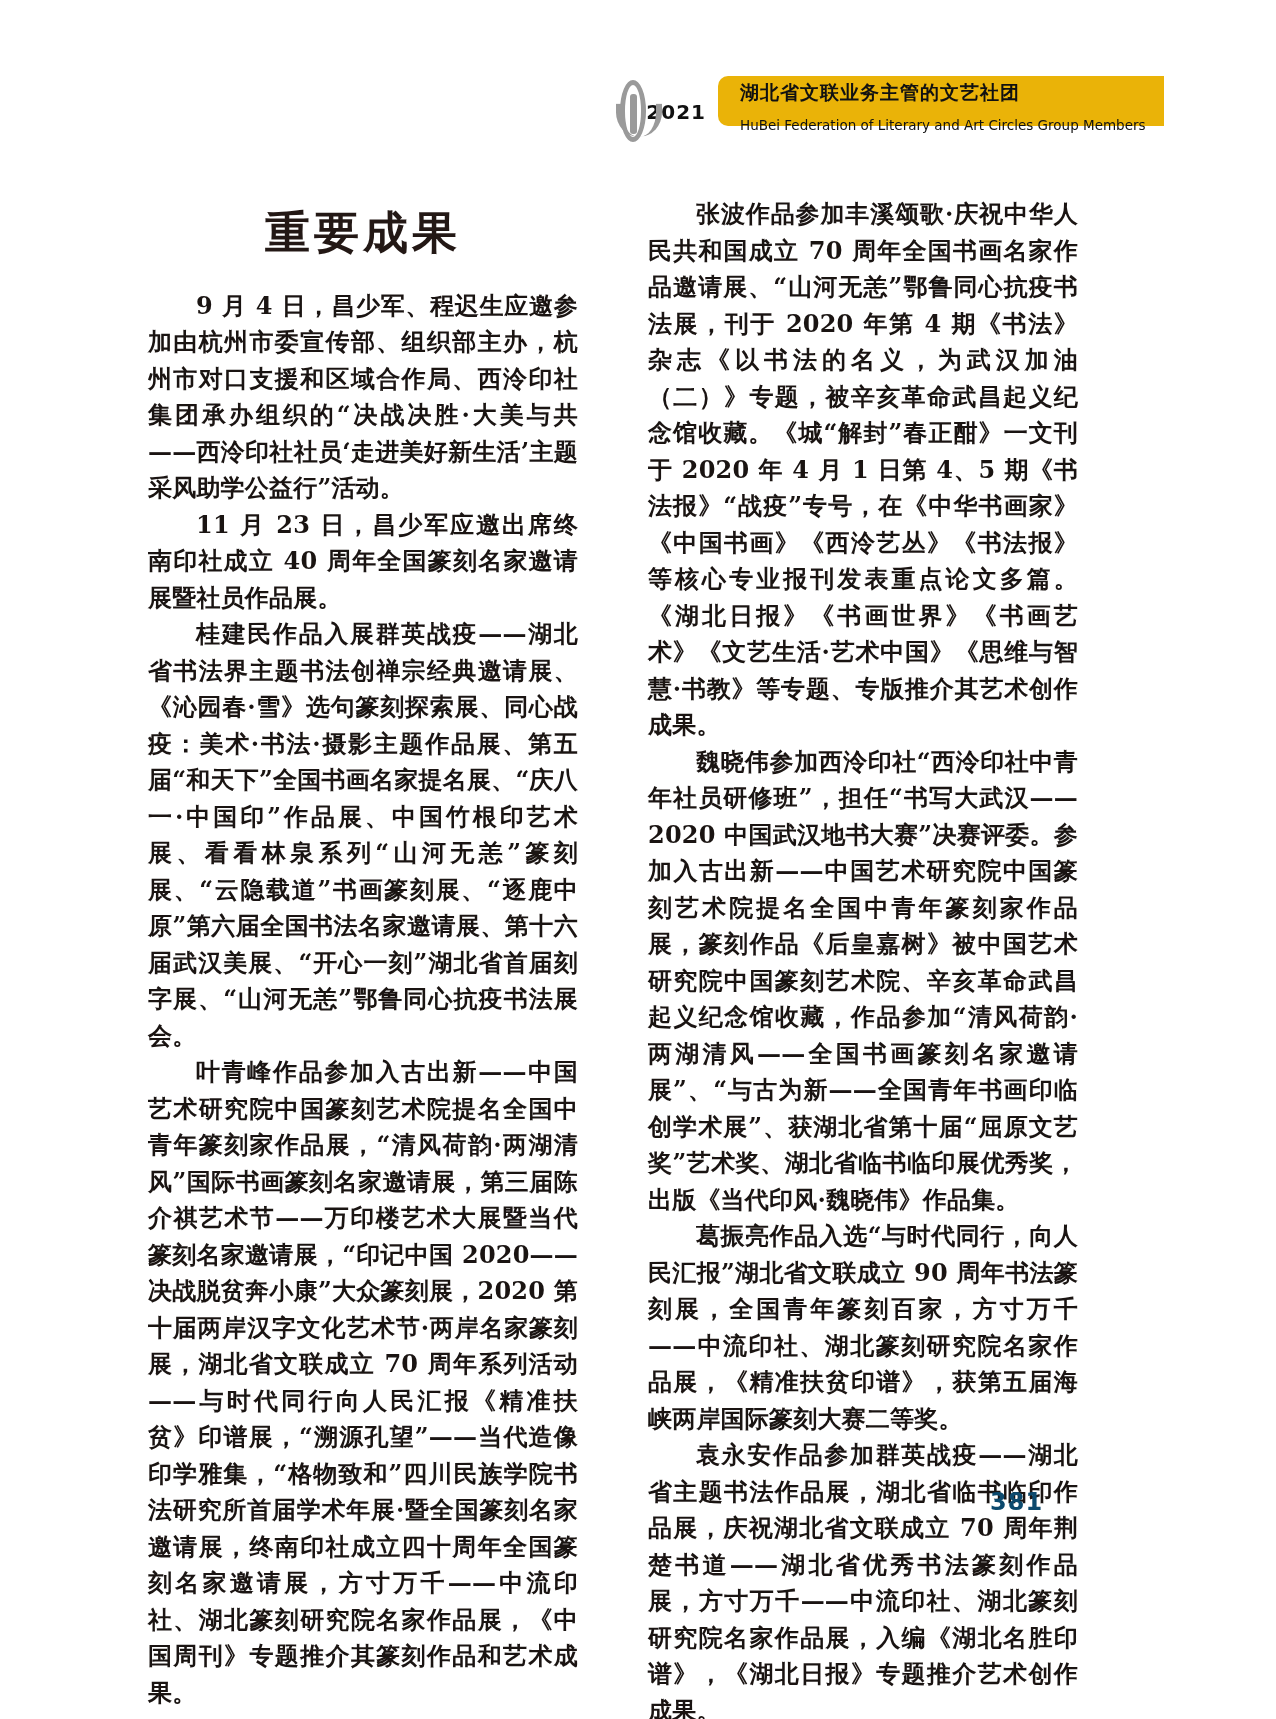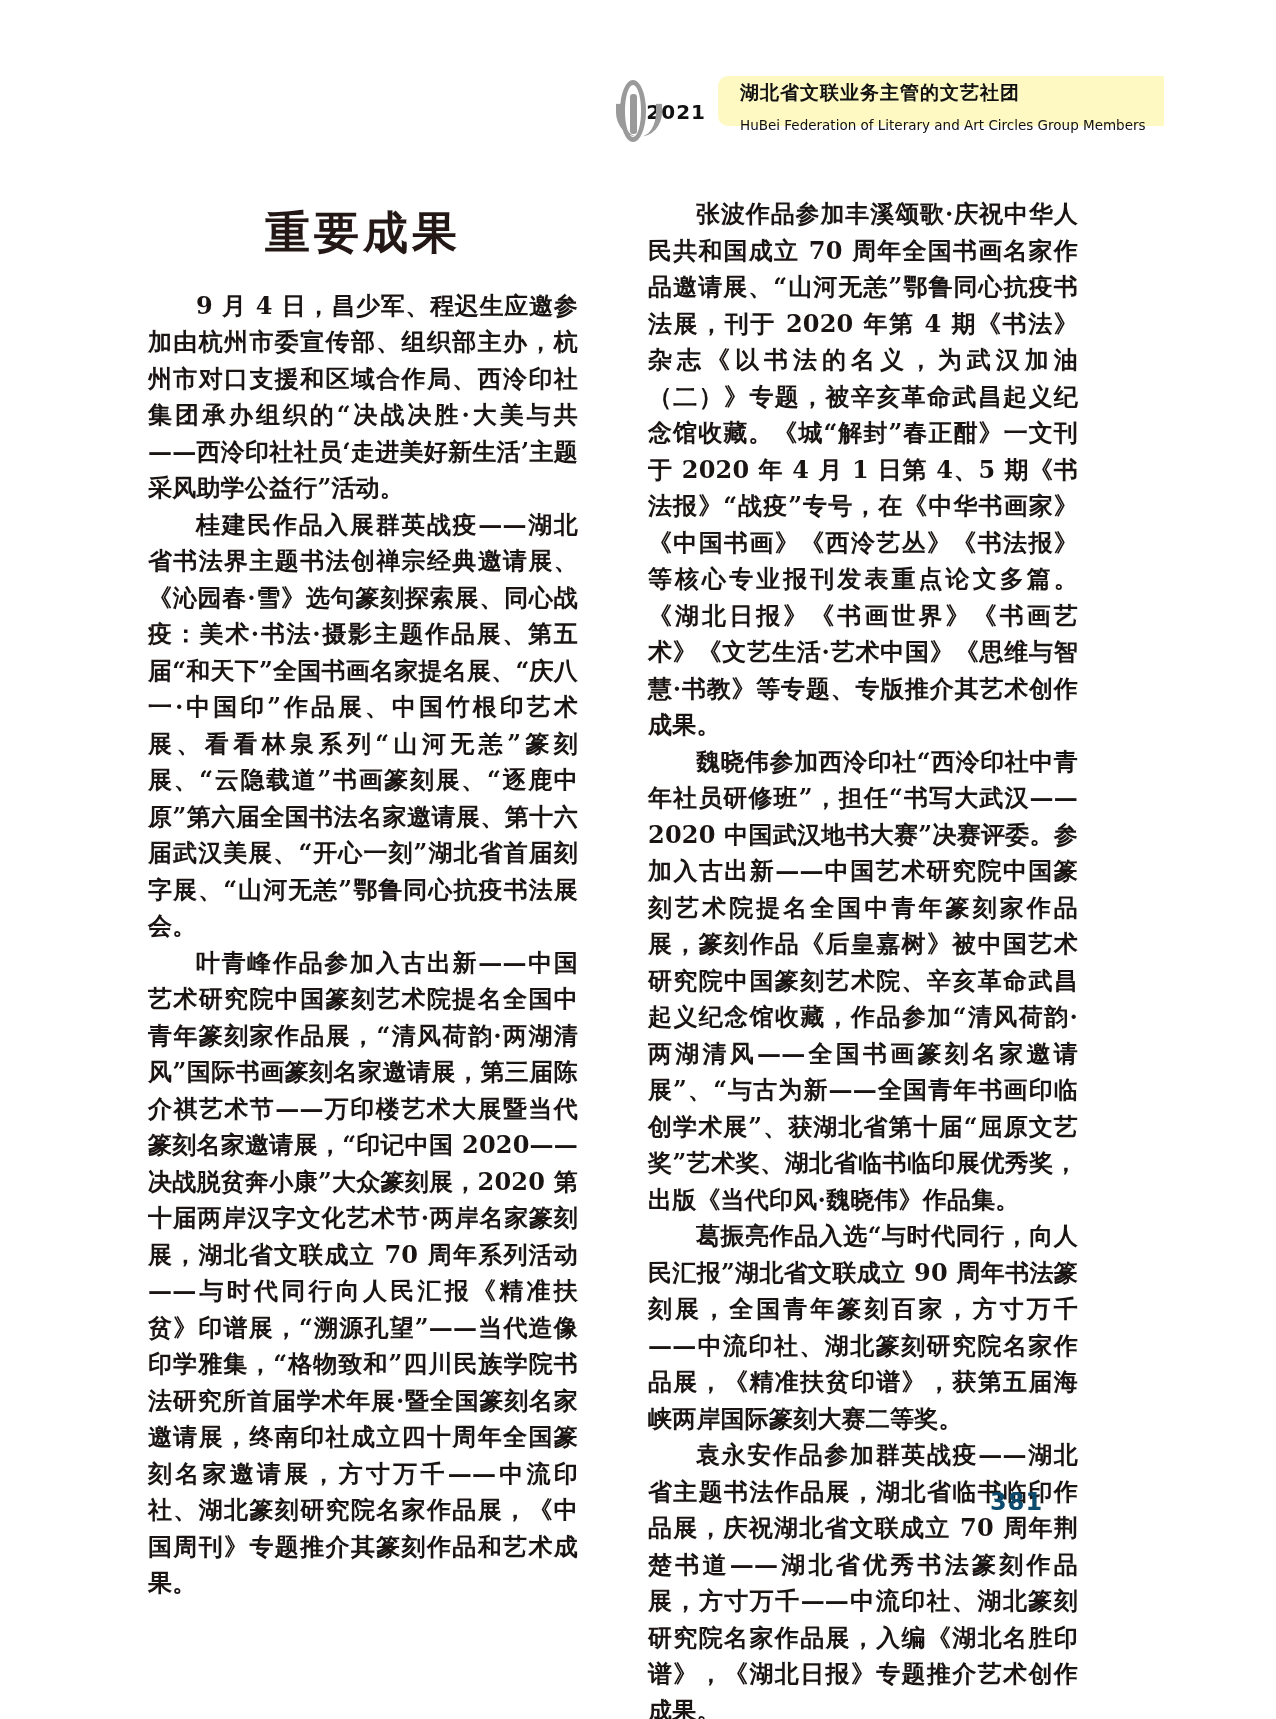--- a/index.html
+++ b/index.html
@@ -71,21 +71,21 @@
     margin-top: 2px;
     font-family: "DejaVu Sans", "Liberation Sans", sans-serif;
     font-weight: bold;
     font-size: 20px;
     letter-spacing: 1px;
     color: #111;
   }
   .header-band {
     margin-left: 12px;
     margin-top: 8px;
-    background: #fef9c3;
+    background: #eab308;
     border-radius: 10px 0 0 10px;
     padding: 6px 18px 8px 22px;
     min-width: 420px;
     height: 50px;
     box-sizing: border-box;
   }
   .header-cn {
     font-family: "DejaVu Sans", "Liberation Sans", sans-serif;
     font-weight: bold;
     font-size: 19px;
@@ -157,20 +157,21 @@
   </div>
   <div class="header-band">
     <div class="header-cn">湖北省文联业务主管的文艺社团</div>
     <div class="header-en">HuBei Federation of Literary and Art Circles Group Members</div>
   </div>
 </div>
 
 <div class="col col-left">
   <h1 class="page-title">重要成果</h1>
   <p class="body-par">9 月 4 日，昌少军、程迟生应邀参加由杭州市委宣传部、组织部主办，杭州市对口支援和区域合作局、西泠印社集团承办组织的“决战决胜·大美与共——西泠印社社员‘走进美好新生活’主题采风助学公益行”活动。</p>
+  <p class="body-par">11 月 23 日，昌少军应邀出席终南印社成立 40 周年全国篆刻名家邀请展暨社员作品展。</p>
   <p class="body-par">桂建民作品入展群英战疫——湖北省书法界主题书法创禅宗经典邀请展、《沁园春·雪》选句篆刻探索展、同心战疫：美术·书法·摄影主题作品展、第五届“和天下”全国书画名家提名展、“庆八一·中国印”作品展、中国竹根印艺术展、看看林泉系列“山河无恙”篆刻展、“云隐载道”书画篆刻展、“逐鹿中原”第六届全国书法名家邀请展、第十六届武汉美展、“开心一刻”湖北省首届刻字展、“山河无恙”鄂鲁同心抗疫书法展会。</p>
   <p class="body-par">叶青峰作品参加入古出新——中国艺术研究院中国篆刻艺术院提名全国中青年篆刻家作品展，“清风荷韵·两湖清风”国际书画篆刻名家邀请展，第三届陈介祺艺术节——万印楼艺术大展暨当代篆刻名家邀请展，“印记中国 2020——决战脱贫奔小康”大众篆刻展，2020 第十届两岸汉字文化艺术节·两岸名家篆刻展，湖北省文联成立 70 周年系列活动——与时代同行向人民汇报《精准扶贫》印谱展，“溯源孔望”——当代造像印学雅集，“格物致和”四川民族学院书法研究所首届学术年展·暨全国篆刻名家邀请展，终南印社成立四十周年全国篆刻名家邀请展，方寸万千——中流印社、湖北篆刻研究院名家作品展，《中国周刊》专题推介其篆刻作品和艺术成果。</p>
 </div>
 
 <div class="col col-right">
   <p class="body-par">张波作品参加丰溪颂歌·庆祝中华人民共和国成立 70 周年全国书画名家作品邀请展、“山河无恙”鄂鲁同心抗疫书法展，刊于 2020 年第 4 期《书法》杂志《以书法的名义，为武汉加油（二）》专题，被辛亥革命武昌起义纪念馆收藏。《城“解封”春正酣》一文刊于 2020 年 4 月 1 日第 4、5 期《书法报》“战疫”专号，在《中华书画家》《中国书画》《西泠艺丛》《书法报》等核心专业报刊发表重点论文多篇。《湖北日报》《书画世界》《书画艺术》《文艺生活·艺术中国》《思维与智慧·书教》等专题、专版推介其艺术创作成果。</p>
   <p class="body-par">魏晓伟参加西泠印社“西泠印社中青年社员研修班”，担任“书写大武汉——2020 中国武汉地书大赛”决赛评委。参加入古出新——中国艺术研究院中国篆刻艺术院提名全国中青年篆刻家作品展，篆刻作品《后皇嘉树》被中国艺术研究院中国篆刻艺术院、辛亥革命武昌起义纪念馆收藏，作品参加“清风荷韵·两湖清风——全国书画篆刻名家邀请展”、“与古为新——全国青年书画印临创学术展”、获湖北省第十届“屈原文艺奖”艺术奖、湖北省临书临印展优秀奖，出版《当代印风·魏晓伟》作品集。</p>
   <p class="body-par">葛振亮作品入选“与时代同行，向人民汇报”湖北省文联成立 90 周年书法篆刻展，全国青年篆刻百家，方寸万千——中流印社、湖北篆刻研究院名家作品展，《精准扶贫印谱》，获第五届海峡两岸国际篆刻大赛二等奖。</p>
   <p class="body-par">袁永安作品参加群英战疫——湖北省主题书法作品展，湖北省临书临印作品展，庆祝湖北省文联成立 70 周年荆楚书道——湖北省优秀书法篆刻作品展，方寸万千——中流印社、湖北篆刻研究院名家作品展，入编《湖北名胜印谱》，《湖北日报》专题推介艺术创作成果。</p>
   <p class="body-par">金强作品入展湖北省临书临印作品展，被评为宜昌市第九届优秀专家。</p>

